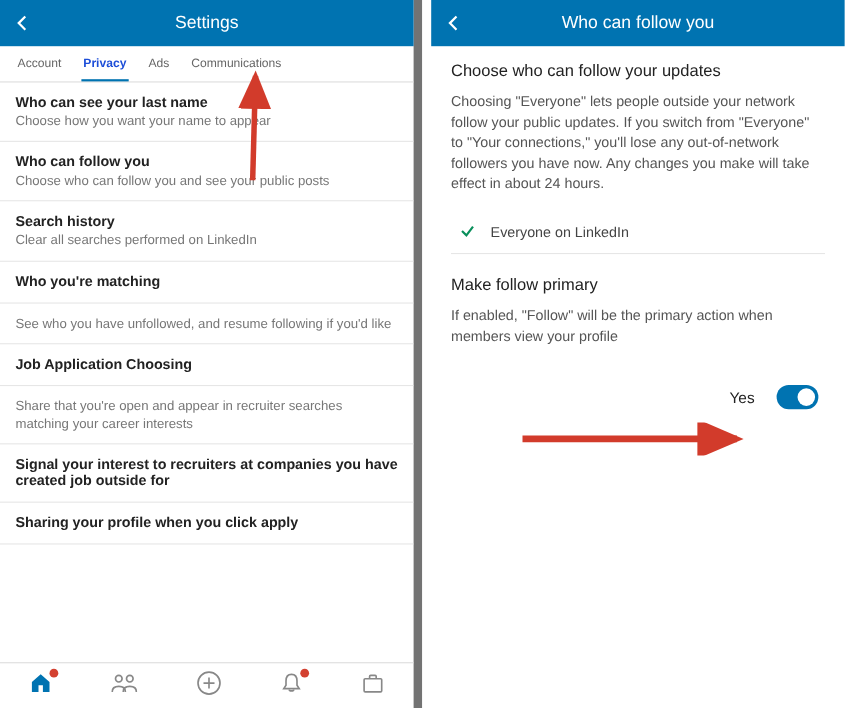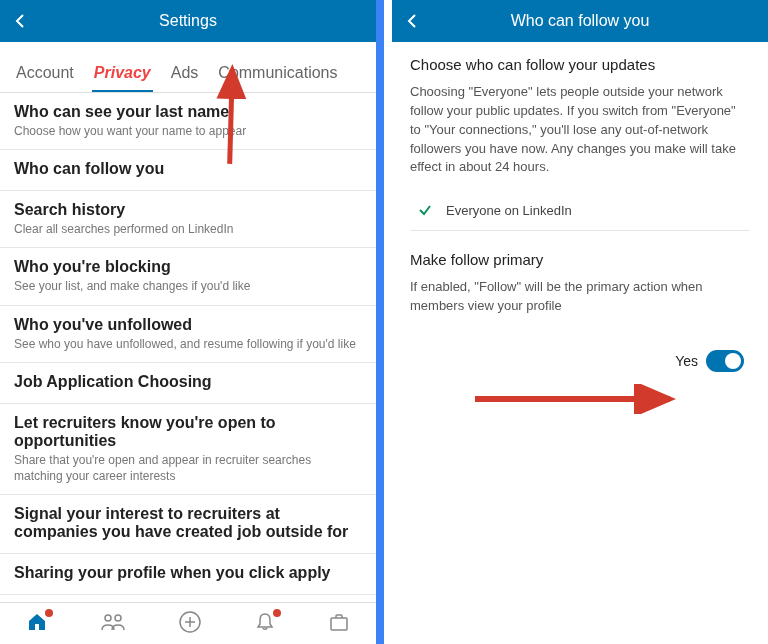--- a/index.html
+++ b/index.html
@@ -11,21 +11,21 @@
     overflow: hidden;
     position: relative;
   }
   .wrap { display: flex; width: 100%; height: 100%; }
   .phone {
     flex: 1;
     position: relative;
     background: #fff;
     display: flex;
     flex-direction: column;
-    border-right: 8px solid #3b82f6;
+    border-right: 8px solid #737373;
   }
   .phone.right { border-right: none; border-left: 8px solid #fff; }
   .header {
     background: #0073b1;
     color: #fff;
     height: 42px;
     display: flex;
     align-items: center;
     padding: 0 10px;
     position: relative;
@@ -36,48 +36,48 @@
   }
   .htitle {
     position:absolute; left:0; right:0;
     text-align:center;
     font-size:16px; font-weight:500;
     pointer-events:none;
   }
   .tabs {
     display:flex;
     border-bottom:1px solid #ddd;
-    padding: 16px 14px 0 14px;
+    padding: 4px 14px 0 14px;
     gap: 16px;
-    font-size:16px; color:#666;
+    font-size:11px; color:#666;
   }
   .tab { padding: 6px 2px 8px 2px; }
-  .tab.active { color:#ef4444; border-bottom:2px solid #0073b1; font-weight:600;font-style:italic;}
+  .tab.active { color:#1d4ed8; border-bottom:2px solid #0073b1; font-weight:600;}
   .list { flex:1; overflow:hidden; }
   .item {
     padding: 10px 14px 10px 14px;
     border-bottom:1px solid #e6e6e6;
   }
-  .item-title { font-size:16px; font-weight:700; color:#222; margin-bottom:2px;}
+  .item-title { font-size:13px; font-weight:700; color:#222; margin-bottom:2px;}
   .item-sub   { font-size:12px; color:#777; line-height:1.35;}
   .content { padding: 14px 18px; color:#333; }
   .section-title { font-size:15px; font-weight:500; color:#222; margin-bottom:10px;}
   .section-desc  { font-size:13px; color:#555; line-height:1.45; margin-bottom:16px;}
   .radio-row {
     display:flex; align-items:flex-start;
     padding:10px 8px; font-size:13px; color:#444;
     border-bottom:1px solid #e6e6e6;
   }
   .radio-row:last-of-type{ border-bottom:1px solid #e6e6e6;}
   .check { width:18px; margin-right:10px; color:#0a8f5b; }
   .toggle-row {
     display:flex; align-items:center; justify-content:flex-end;
     padding: 18px 6px;
   }
-  .toggle-label{ font-size:14px; color:#222; margin-right:8px;}
+  .toggle-label{ font-size:14px; color:#222; margin-right:20px;}
   .toggle {
     width:38px; height:22px; border-radius:11px;
     background:#0073b1; position:relative;
   }
   .toggle:after{
     content:""; position:absolute; right:3px; top:3px;
     width:16px;height:16px;border-radius:50%;background:#fff;
   }
   .bottom-bar {
     height:42px; border-top:1px solid #ddd;
@@ -122,38 +122,36 @@
       <div class="tab">Ads</div>
       <div class="tab">Communications</div>
     </div>
     <div class="list">
       <div class="item">
         <div class="item-title">Who can see your last name</div>
         <div class="item-sub">Choose how you want your name to appear</div>
       </div>
       <div class="item">
         <div class="item-title">Who can follow you</div>
+        <div class="item-sub">Choose who can follow you and see your public posts</div>
       </div>
       <div class="item">
         <div class="item-title">Search history</div>
         <div class="item-sub">Clear all searches performed on LinkedIn</div>
       </div>
       <div class="item">
-        <div class="item-title">Who you're blocking</div>
-        <div class="item-sub">See your list, and make changes if you'd like</div>
-      </div>
-      <div class="item">
-        <div class="item-title">Who you've unfollowed</div>
+        <div class="item-title">Who you're matching</div>
+      </div>
+      <div class="item">
         <div class="item-sub">See who you have unfollowed, and resume following if you'd like</div>
       </div>
       <div class="item">
         <div class="item-title">Job Application Choosing</div>
       </div>
       <div class="item">
-        <div class="item-title">Let recruiters know you're open to opportunities</div>
         <div class="item-sub">Share that you're open and appear in recruiter searches matching your career interests</div>
       </div>
       <div class="item">
         <div class="item-title">Signal your interest to recruiters at companies you have created job outside for</div>
       </div>
       <div class="item">
         <div class="item-title">Sharing your profile when you click apply</div>
 
       </div>
     </div>

